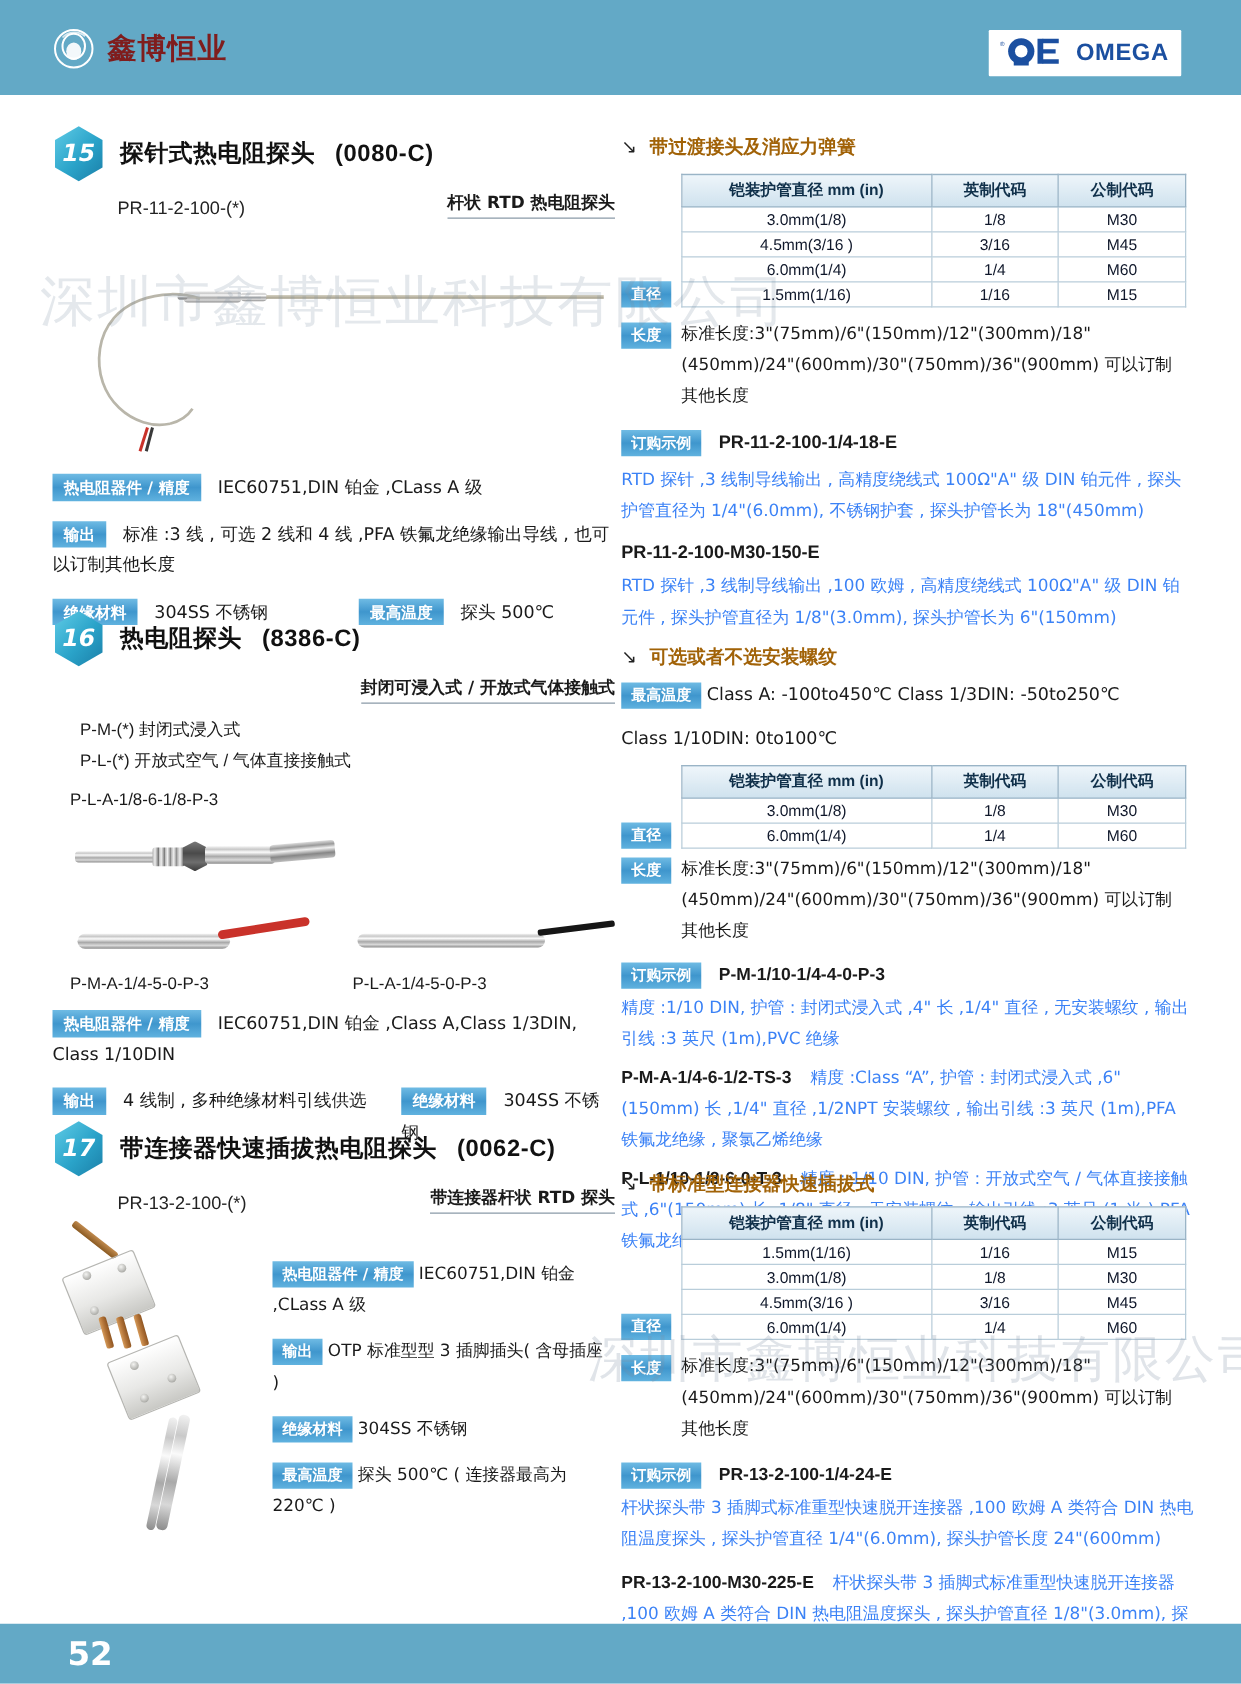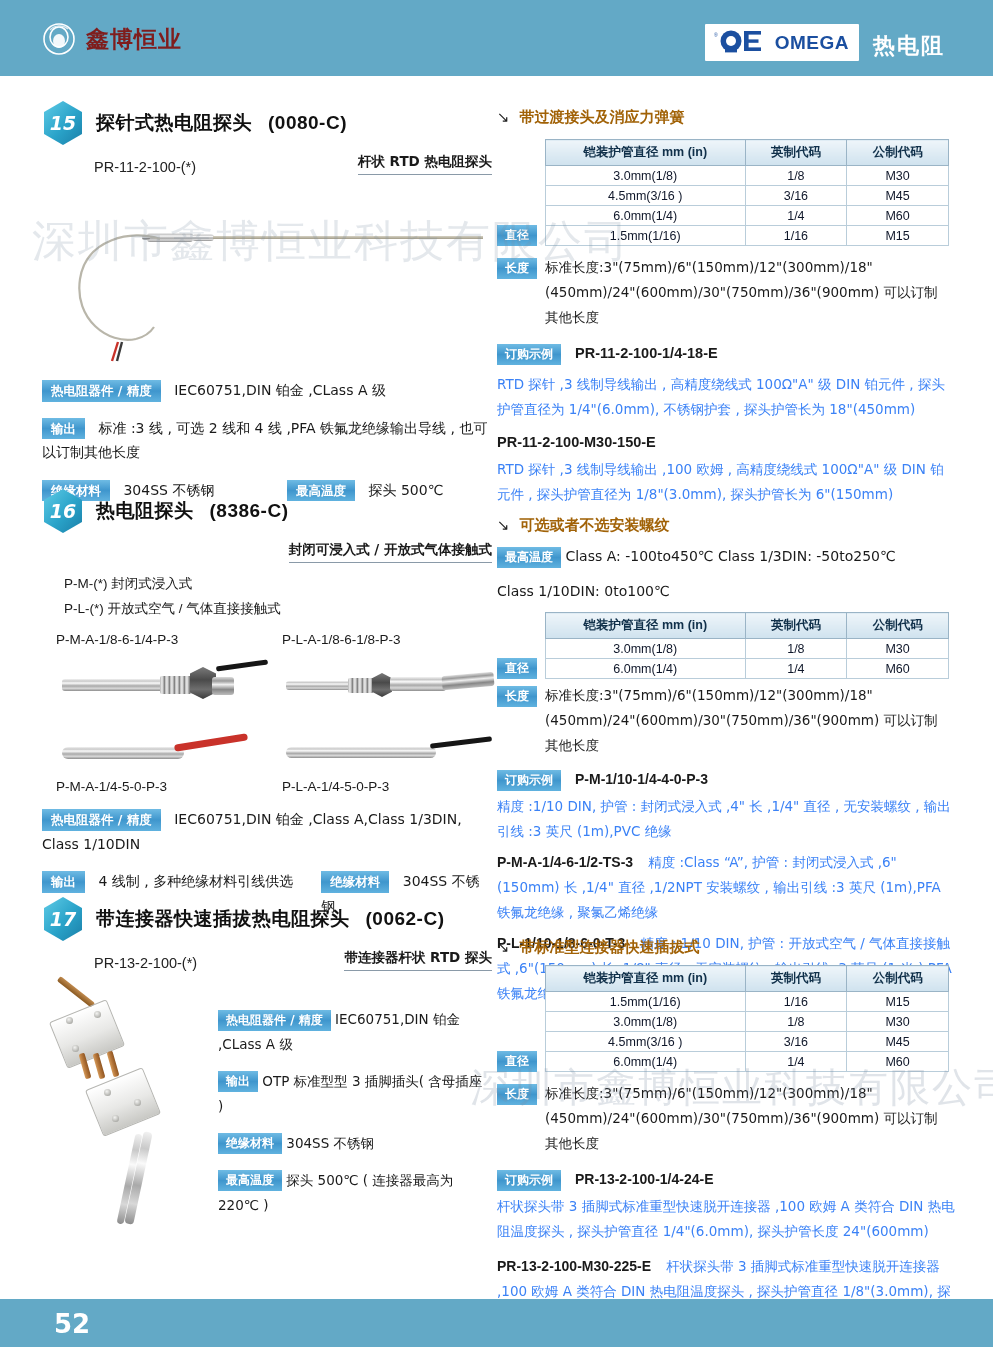--- a/index.html
+++ b/index.html
@@ -27,21 +27,21 @@
   }
   .brand-mark {
     width: 34px; height: 34px; position: relative;
   }
   .brand-name {
     color: #7f1d1d; font-size: 23px; font-weight: bold;
     letter-spacing: 1px; line-height: 1;
   }
   .brand-right {
     position: absolute; right: 48px; top: 24px;
-    display: flex; align-items: flex-end; gap: 14px;
+    display: flex; align-items: center; gap: 14px; flex-direction: column;
   }
   .omega-box {
     background: #ffffff; padding: 4px 10px 3px 8px;
     display: flex; align-items: center; gap: 6px;
     border-radius: 1px;
   }
   .omega-word {
     color: #1b4fa0; font-size: 19px; font-weight: bold;
     letter-spacing: 0.5px; font-family: "Liberation Sans", sans-serif;
   }
@@ -374,30 +374,20 @@
     </div>
     <div class="sec-sub-row" style="justify-content:flex-end;">
       <span class="sub-caption">封闭可浸入式 / 开放式气体接触式</span>
     </div>
     <div style="margin:12px 0 0 22px;">
       <div class="probe-label" style="margin-bottom:7px;">P-M-(*) 封闭式浸入式</div>
       <div class="probe-label">P-L-(*) 开放式空气 / 气体直接接触式</div>
     </div>
 
     <div class="grid-2" style="margin:14px 0 0 14px;">
-      <div class="grid-cell">
-        <div class="probe-label">P-M-A-1/8-6-1/4-P-3</div>
-        <div class="img-frame" style="height:66px; margin-top:6px;">
-          <div class="rod" style="position:absolute; left:6px; top:26px; width:104px; height:12px;"></div>
-          <div class="thread" style="position:absolute; left:104px; top:23px; width:34px; height:18px;"></div>
-          <div class="hexnut" style="position:absolute; left:134px; top:14px; width:26px; height:32px; clip-path:polygon(0 20%,50% 0,100% 20%,100% 80%,50% 100%,0 80%);"></div>
-          <div class="rod-dark" style="position:absolute; left:156px; top:24px; width:22px; height:18px;"></div>
-          <div class="wire-black" style="position:absolute; left:160px; top:10px; width:52px; height:5px; transform:rotate(-8deg);"></div>
-        </div>
-      </div>
       <div class="grid-cell">
         <div class="probe-label">P-L-A-1/8-6-1/8-P-3</div>
         <div class="img-frame" style="height:66px; margin-top:6px;">
           <div class="rod" style="position:absolute; left:4px; top:28px; width:66px; height:9px;"></div>
           <div class="thread" style="position:absolute; left:66px; top:25px; width:26px; height:15px;"></div>
           <div class="hexnut" style="position:absolute; left:90px; top:20px; width:20px; height:24px; clip-path:polygon(0 22%,50% 0,100% 22%,100% 78%,50% 100%,0 78%);"></div>
           <div class="rod" style="position:absolute; left:108px; top:24px; width:56px; height:14px;"></div>
           <div class="rod-dark" style="position:absolute; left:160px; top:21px; width:52px; height:14px; transform:rotate(-5deg);"></div>
         </div>
       </div>

